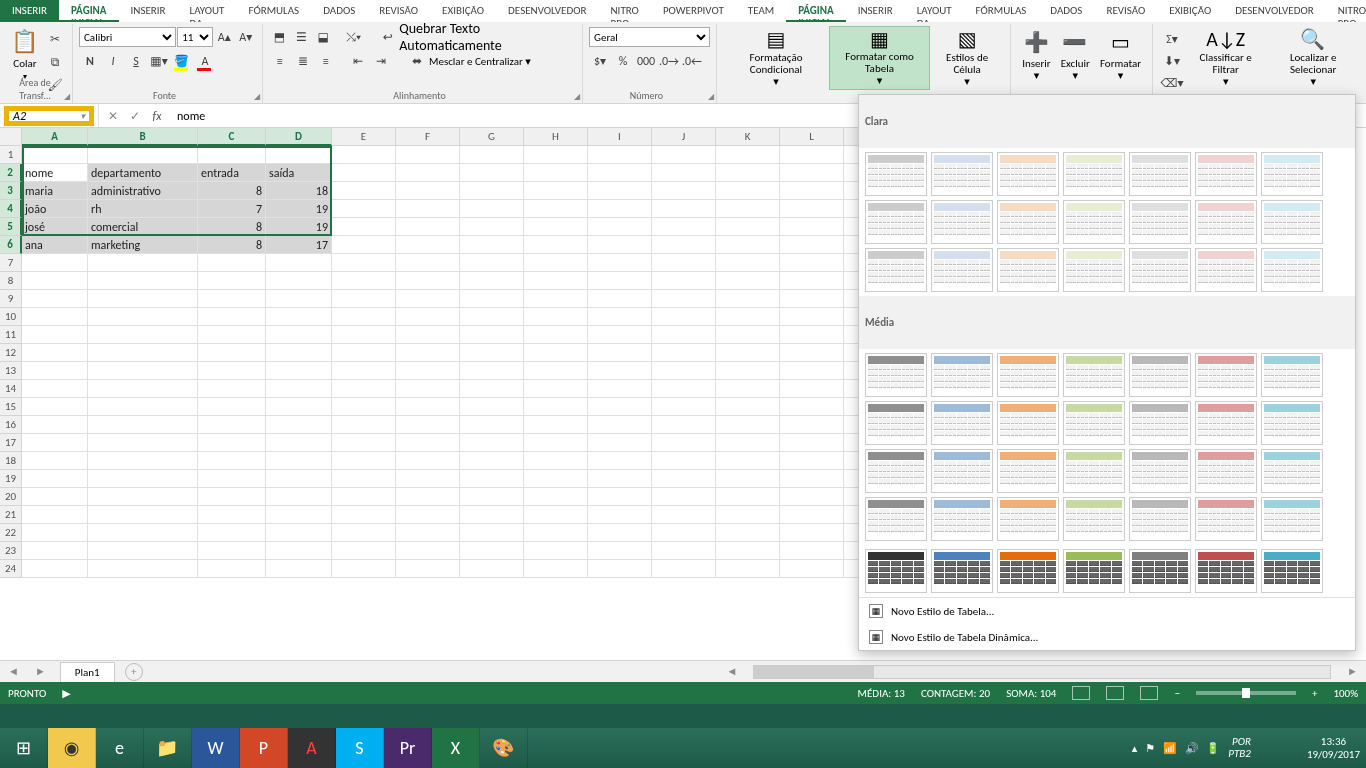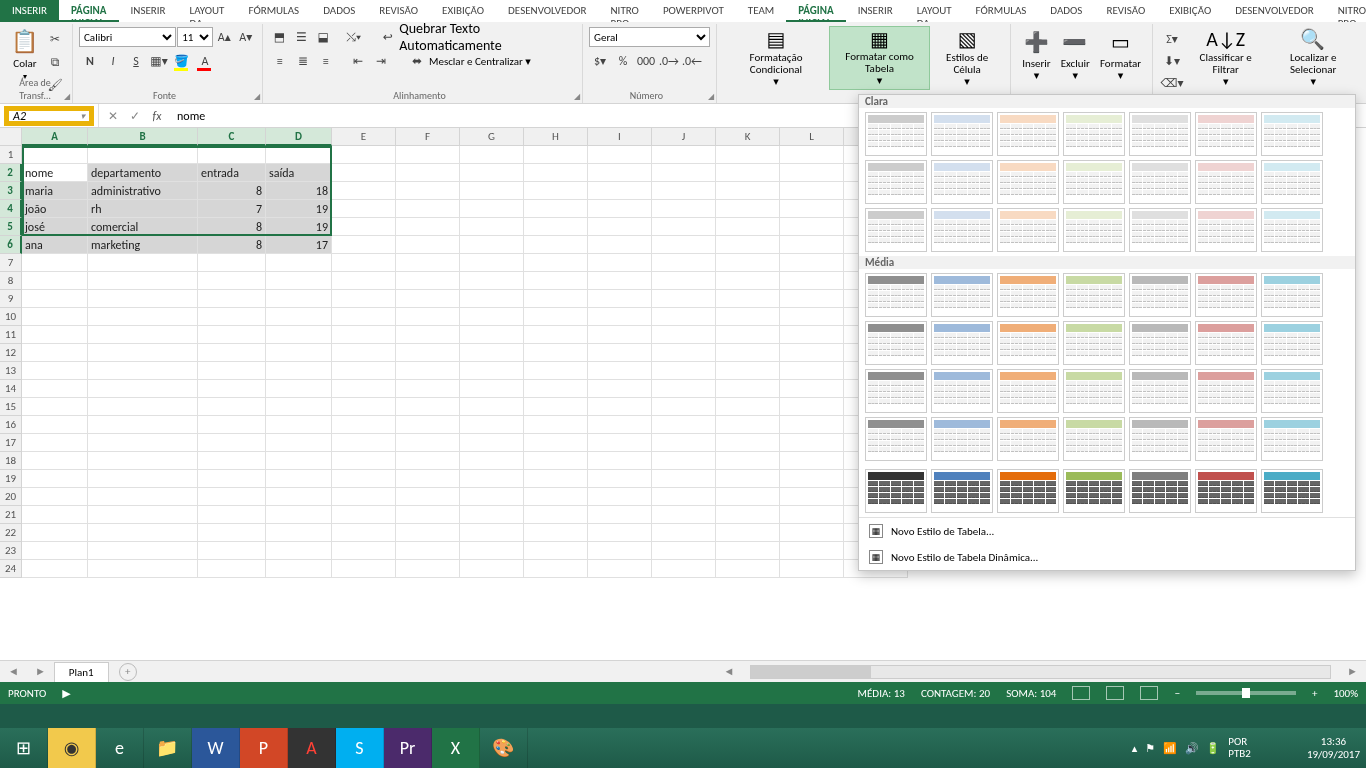--- a/index.html
+++ b/index.html
@@ -43,38 +43,38 @@
 .colhdr.sel, .rowhdr.sel { background:#d4e8d9; color:#217346; font-weight:600; border-bottom:2px solid #217346;}
 .rowhdr.sel { border-bottom:1px solid #d4d4d4; border-right:2px solid #217346;}
 .corner { background:#f0f0f0; border-right:1px solid #d4d4d4; border-bottom:1px solid #d4d4d4;}
 .cell { border-right:1px solid #e0e0e0; border-bottom:1px solid #e0e0e0; height:18px; padding:0 3px; font-size:12px; line-height:18px; overflow:hidden; white-space:nowrap;}
 .cell.num { text-align:right; }
 .selrange { background:#d6d6d6; }
 .selrange.active { background:#fff; }
 
 
 .gallery { position:absolute; top:94px; right:10px; width:498px; background:#fff; border:1px solid #c6c6c6; box-shadow:0 4px 12px rgba(0,0,0,0.25); z-index:50; font-size:11px; max-height:560px; overflow-y:auto;}
-.gallery .ghdr { background:#f1f1f1; color:#666; padding:0 6px; font-weight:600;}
+.gallery .ghdr { background:#f1f1f1; color:#666; padding:20px 6px; font-weight:600;}
 .gallery .grow-g { display:flex; flex-wrap:wrap; padding:4px 6px; gap:4px;}
 .swatch { width:62px; height:44px; border:1px solid #ccc; cursor:pointer; display:flex; flex-direction:column; padding:2px; gap:1px;}
 .swatch .shdr { height:8px; }
 .swatch .srow { height:5px; display:flex; gap:1px;}
 .swatch .srow span { flex:1; background:rgba(0,0,0,0.05); border-bottom:1px dashed rgba(0,0,0,0.2);}
 .swatch.light .shdr { opacity:0.25;}
 .swatch.med .shdr { opacity:0.55;}
 .swatch.dark .shdr { opacity:1;}
 .swatch.dark .srow span { background:rgba(0,0,0,0.6);}
 .gallery .gfoot { border-top:1px solid #e0e0e0; }
 .gallery .gfoot div { padding:6px 10px; display:flex; align-items:center; gap:8px; cursor:pointer;}
 .gallery .gfic { width:14px;height:14px;border:1px solid #888; font-size:9px; text-align:center; line-height:12px;}
 
 
 .sheettabs { position:absolute; bottom:86px; left:0; right:0; height:22px; background:#f1f1f1; border-top:1px solid #d4d4d4; display:flex; align-items:center; font-size:11px;}
 .stnav { padding:0 8px; color:#888; cursor:pointer;}
-.sheettab { padding:3px 14px; background:#fff; border:1px solid #ccc; border-bottom:none; margin-top:1px; cursor:pointer;}
+.sheettab { padding:3px 14px; background:#fff; border:1px solid #ccc; border-bottom:none; margin-top:1px; cursor:pointer;margin-left:6px;}
 .addsheet { width:18px;height:18px;border:1px solid #bbb;border-radius:50%; margin-left:10px; text-align:center; line-height:16px; color:#888; cursor:pointer;}
 .hscroll { flex:1; margin:0 8px; height:14px; background:#e8e8e8; border:1px solid #ccc; position:relative;}
 .hscroll .thumb { position:absolute; left:0; width:120px; top:0; bottom:0; background:#cdcdcd;}
 
 
 .statusbar { position:absolute; bottom:64px; left:0; right:0; height:22px; background:#217346; color:#fff; display:flex; align-items:center; font-size:11px; padding:0 8px; gap:16px;}
 .statusbar .spacer { flex:1;}
 .viewbtn { width:18px;height:14px;border:1px solid rgba(255,255,255,0.6); cursor:pointer;}
 .zoomslider { width:100px; height:4px; background:rgba(255,255,255,0.4); position:relative;}
 .zoomslider .zthumb { position:absolute; top:-3px; left:46px; width:8px;height:10px;background:#fff;}
@@ -2406,21 +2406,21 @@
   <div class="tbtn" style="background:#00aff0">S</div>
   <div class="tbtn" style="background:#4b2a6b">Pr</div>
   <div class="tbtn active" style="background:#217346">X</div>
   <div class="tbtn">🎨</div>
   <div class="tray">
     <span>▴</span>
     <span>⚑</span>
     <span>📶</span>
     <span>🔊</span>
     <span>🔋</span>
-    <div style="text-align:left;line-height:12px;">
+    <div style="text-align:right;line-height:12px;font-style:italic;">
         <div>POR</div>
         <div>PTB2</div>
       </div>
     <div class="clock">
         <div>13:36</div>
         <div>19/09/2017</div>
       </div>
   </div>
 </div>
 

